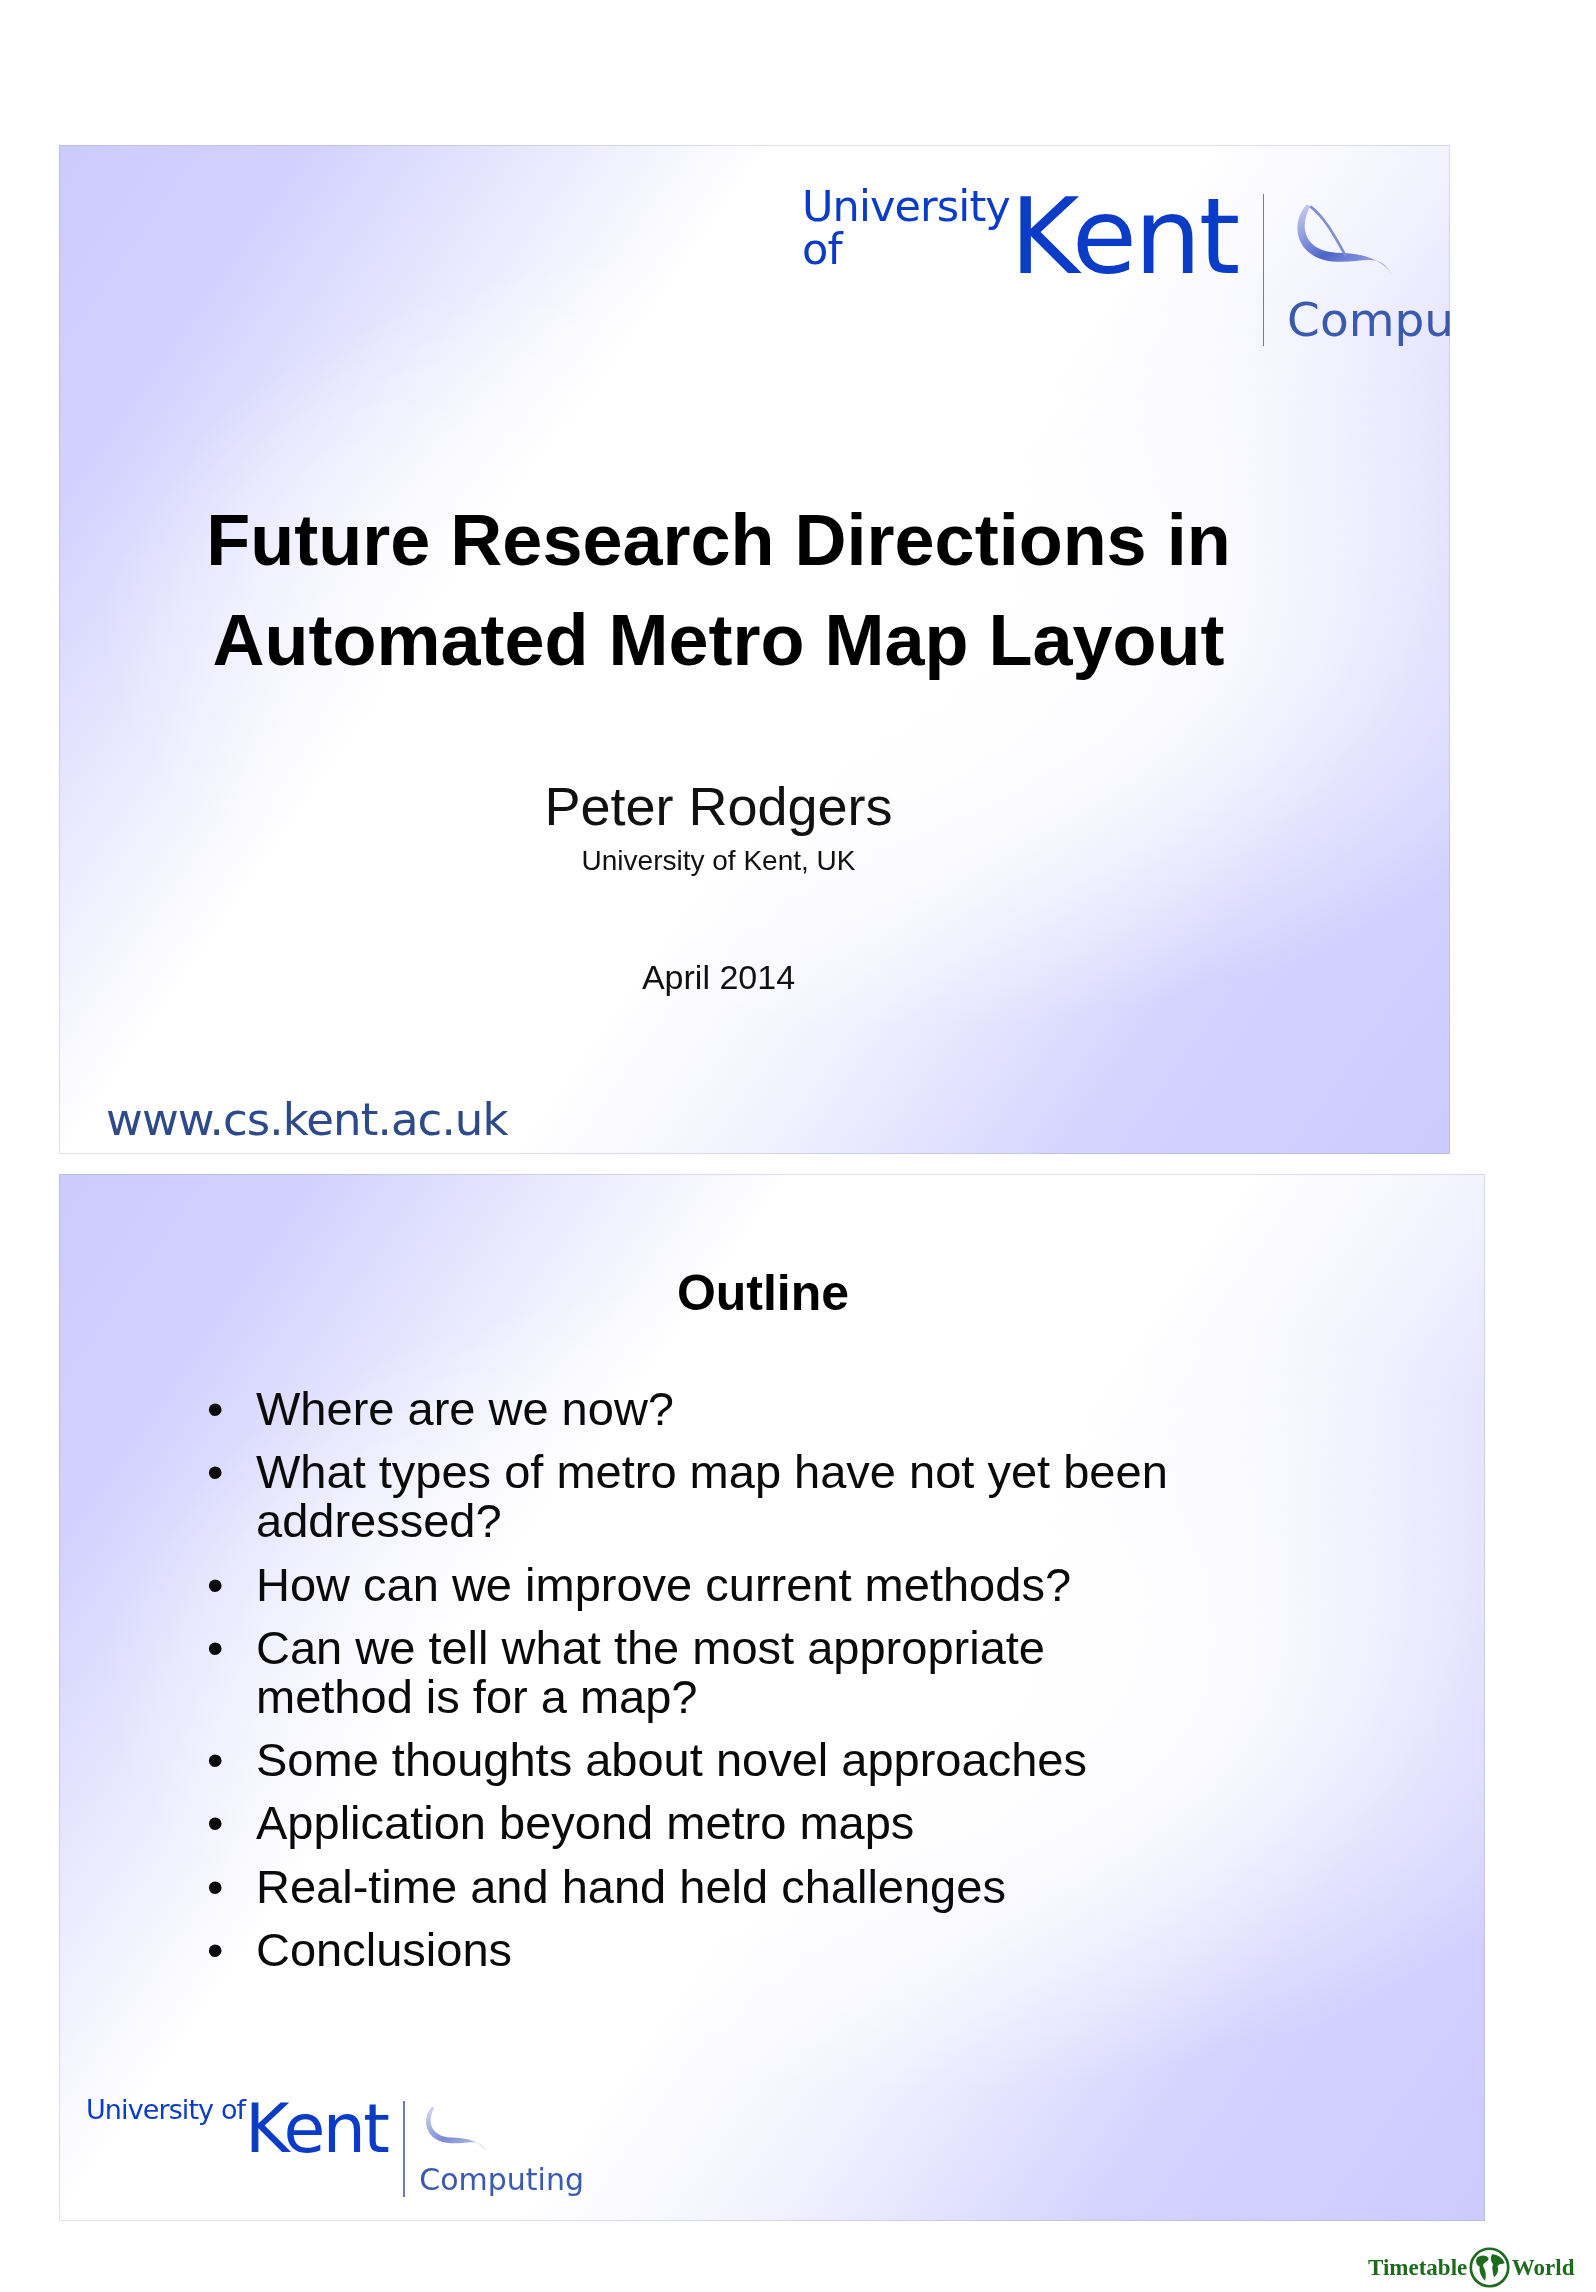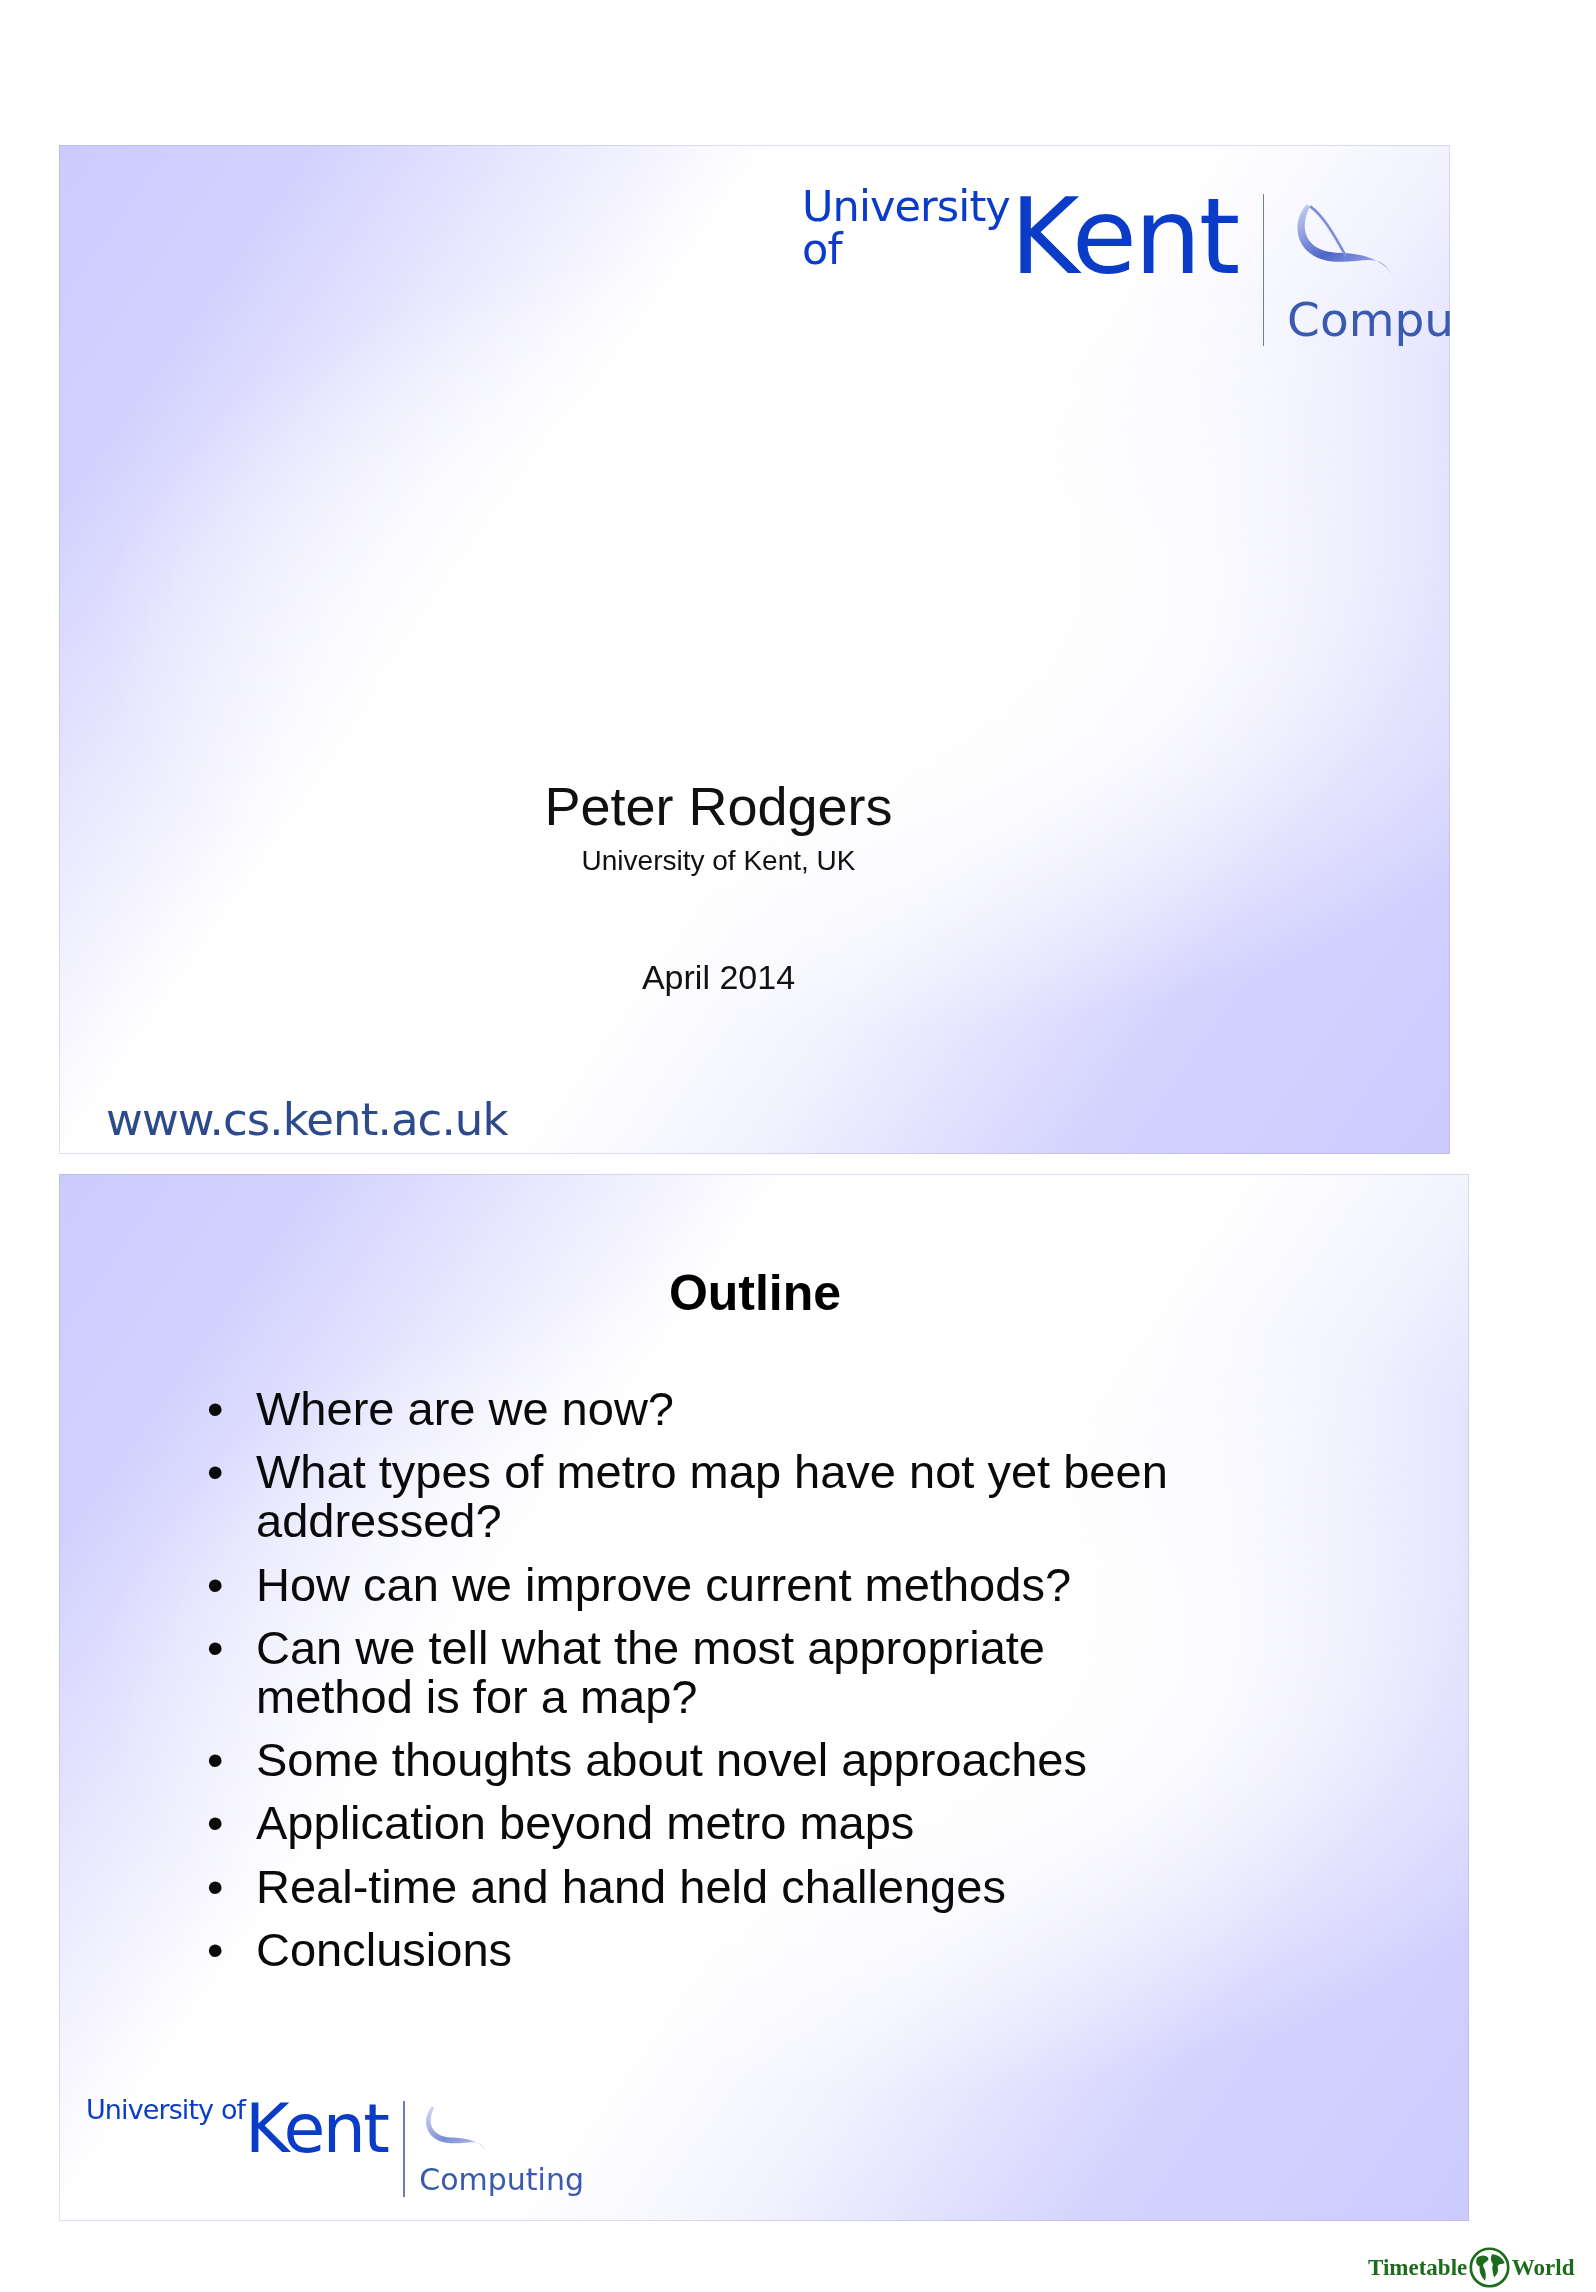--- a/index.html
+++ b/index.html
@@ -11,21 +11,21 @@
     background:
       radial-gradient(ellipse 55% 40% at 58% 48%, rgba(255,255,255,1) 0%, rgba(255,255,255,0.85) 40%, rgba(255,255,255,0) 100%),
       linear-gradient(125deg, #cccbfe 0%, #d2d1fe 12%, #ffffff 34%, #ffffff 55%, #f3f3ff 66%, #d4d3fe 82%, #cccbfe 100%);
   }
   .slide::after {
     content: ""; position: absolute; inset: 0; pointer-events: none;
     box-shadow: inset 0 0 0 0.9px rgba(160,160,210,0.35);
   }
 
   #slide-1 { left: 59px; top: 145px; width: 1391px; height: 1009px; }
-  #slide-2 { left: 59px; top: 1174px; width: 1410px; height: 1047px; }
+  #slide-2 { left: 59px; top: 1174px; width: 1410px; height: 1047px; padding-left: 16px; }
 
   
   .kent-logo { position: absolute; display: flex; align-items: stretch; }
   .kent-left { display: flex; flex-direction: row; color: #0a3cc8; font-family: "DejaVu Sans", sans-serif; }
   .kent-uni { font-weight: normal; letter-spacing: -0.9px; line-height: 1; }
   .kent-word { font-weight: normal; letter-spacing: -2.7px; line-height: 0.9; }
   .kent-divider { background: #4a5aa0; opacity: 0.8; }
   .kent-right { display: flex; flex-direction: column; justify-content: flex-end; }
   .kent-computing { font-family: "DejaVu Sans", sans-serif; color: #3a5ab0; line-height: 1; }
 
@@ -100,20 +100,24 @@
             <stop offset="1" stop-color="#b8c2ee"></stop>
           </linearGradient>
         </defs>
         <path d="M22 8 C 2 30, 10 70, 55 72 C 85 74, 105 60, 118 88 C 108 68, 80 62, 55 62 C 22 60, 12 36, 26 10 Z" fill="url(#sw1)" opacity="0.9"></path>
         <path d="M26 10 C 40 20, 52 40, 66 66" stroke="#7e8fd8" stroke-width="3" fill="none"></path>
       </svg>
       <span class="kent-computing">Computing</span>
     </div>
   </div>
 
+  <div class="title" id="main-title">
+    <div>Future Research Directions in</div>
+    <div>Automated Metro Map Layout</div>
+  </div>
 
   <div class="centered" id="author">Peter Rodgers</div>
   <div class="centered" id="affil">University of Kent, UK</div>
   <div class="centered" id="date">April 2014</div>
 
   <div id="site-url">www.cs.kent.ac.uk</div>
 </div>
 
 <div class="slide" id="slide-2">
 

